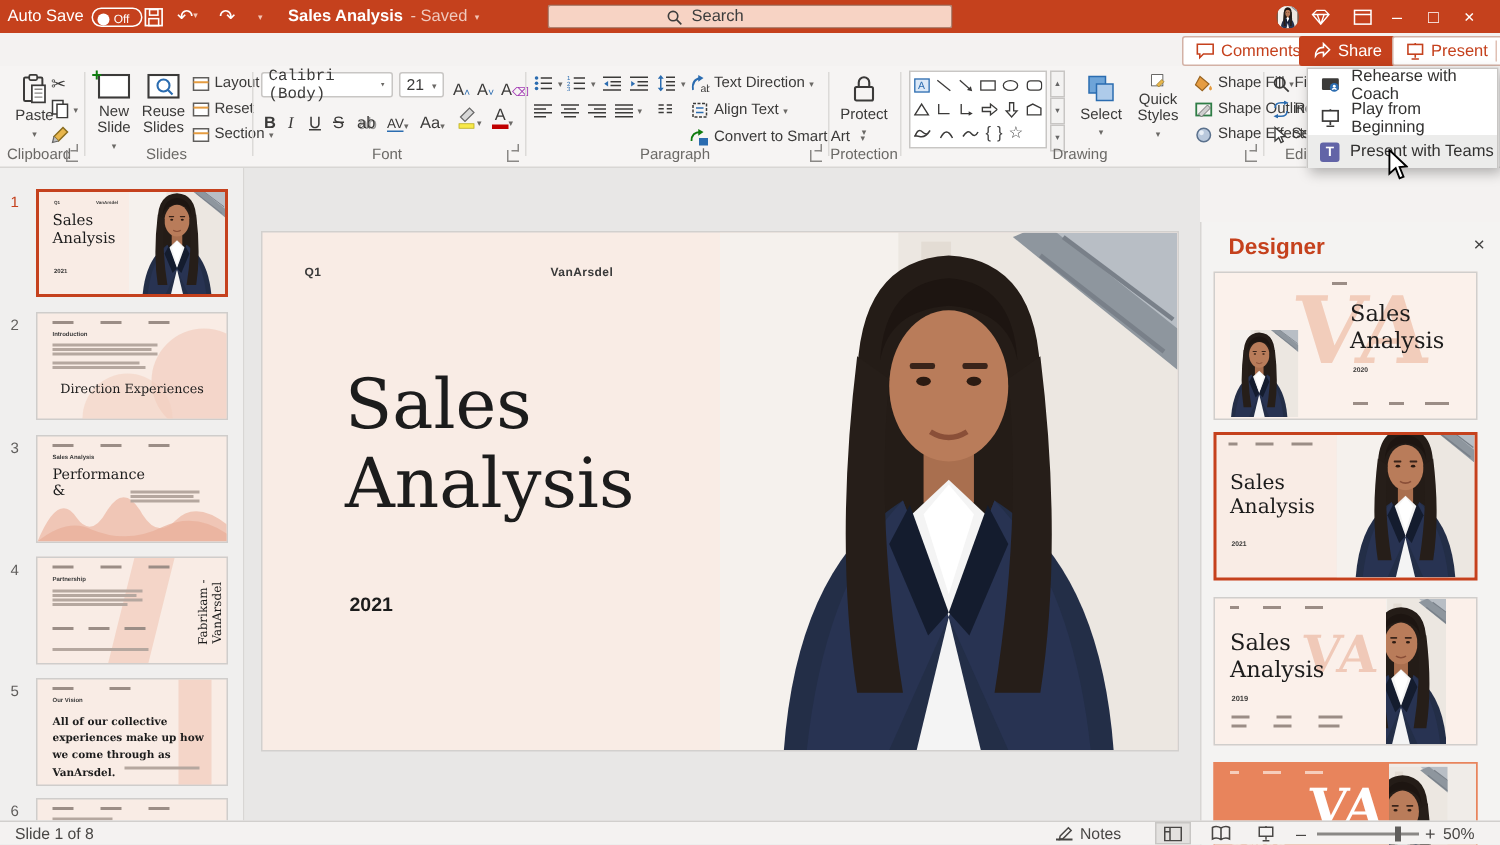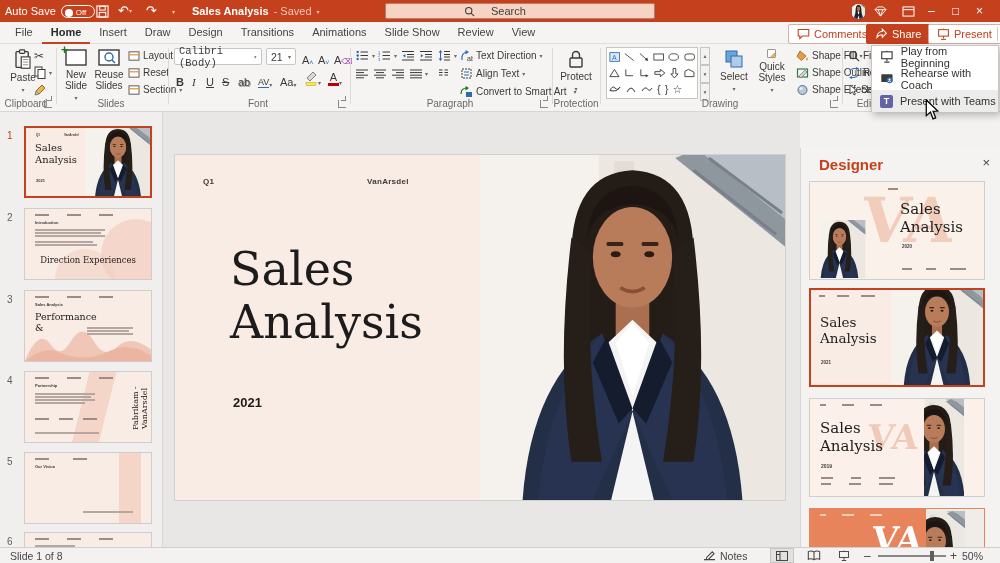--- a/index.html
+++ b/index.html
@@ -6,21 +6,21 @@
   html,body { width:1000px; height:563px; font-family:"Liberation Sans",sans-serif; overflow:hidden; background:#e8e7e6;}
   .abs { position:absolute; }
   #app { position:relative; width:1000px; height:563px; background:#f4f2f1; font-size:11px; color:#3b3a39;}
 
   
   #titlebar { left:0; top:0; width:1000px; height:22px; background:#C5411D; color:#fff;padding-left:24px; }
   #titlebar .tb { position:absolute; top:0; height:22px; display:flex; align-items:center; }
   .toggle-pill { border:1px solid #fff; border-radius:8px; height:13px; width:34px; display:flex; align-items:flex-end; font-size:8px; padding:0 3px; gap:3px;}
   .toggle-knob { width:8px; height:8px; border-radius:50%; background:#fff; }
   .tb-ic { font-size:13px; line-height:22px; }
-  #searchbox { left:365px; top:3px; width:270px; height:16px; background:#F7D3C4; border:1px solid rgba(90,30,10,.45); border-radius:2px; display:flex; align-items:center; gap:16px; padding-left:78px; color:#3d3d3d;margin-left:20px; }
+  #searchbox { left:365px; top:3px; width:270px; height:16px; background:#F7D3C4; border:1px solid rgba(90,30,10,.45); border-radius:2px; display:flex; align-items:center; gap:6px; padding-left:78px; color:#3d3d3d; }
   .winbtn { width:26px; text-align:center; font-size:12px; }
   .avatar-circ { width:15px; height:15px; border-radius:50%; overflow:hidden; background:#7a5b4a; }
 
   
   #tabrow { left:0; top:22px; width:1000px; height:22px; background:#f6f4f3; border-bottom:1px solid #e1dfdd; display:flex; align-items:center; padding-left:6px; }
   .mtab { padding:0 9px; height:22px; line-height:21px; color:#444; cursor:default; }
   .mtab.active { color:#2b2a29; font-weight:bold; border-bottom:2.5px solid #C5411D; }
   .topbtn { position:absolute; height:20px; display:flex; align-items:center; gap:4px; border:1px solid #d3b1a5; border-radius:2px; background:#fff; color:#C5411D; padding:0 8px; font-size:11px; }
   .topbtn.filled { background:#C5411D; color:#fff; border-color:#C5411D; }
 
@@ -245,32 +245,20 @@
         <span>–</span>
       </div>
     <div class="tb winbtn" style="left:952px;">
         <span>□</span>
       </div>
     <div class="tb winbtn" style="left:976px;">
         <span>×</span>
       </div>
   </div>
 
-  <div id="tabrow" class="abs">
-    <span class="mtab">File</span>
-    <span class="mtab active">Home</span>
-    <span class="mtab">Insert</span>
-    <span class="mtab">Draw</span>
-    <span class="mtab">Design</span>
-    <span class="mtab">Transitions</span>
-    <span class="mtab">Animations</span>
-    <span class="mtab">Slide Show</span>
-    <span class="mtab">Review</span>
-    <span class="mtab">View</span>
-  </div>
   <div class="topbtn abs" style="left:788px; top:24px;">
     <svg class="ic" width="13" height="12">
         <use href="#i-comment"></use>
       </svg>
     <span>Comments</span>
   </div>
   <div class="topbtn filled abs" style="left:866px; top:24px;">
     <svg class="ic" width="13" height="12">
         <use href="#i-share"></use>
       </svg>
@@ -695,30 +683,30 @@
           <path d="M2 1 L2 10 L4.5 7.8 L6 11 L7.5 10.3 L6 7.2 L9 7Z" fill="#fff" stroke="#3b3a39" stroke-width=".9"></path>
         </svg>
       <span>Select</span>
         <span class="chev">▾</span>
     </div>
     <div class="glabel" style="left:842px; width:60px;">Editing</div>
   </div>
 
   <div id="present-menu" class="abs">
     <div class="pm-item">
+      <svg class="ic" width="15" height="14">
+          <use href="#i-coach"></use>
+        </svg>
+      <span>Rehearse with Coach</span>
+    </div>
+    <div class="pm-item">
       <svg class="ic" width="14" height="14" style="color:#3b3a39">
           <use href="#i-screen"></use>
         </svg>
       <span>Play from Beginning</span>
-    </div>
-    <div class="pm-item">
-      <svg class="ic" width="15" height="14">
-          <use href="#i-coach"></use>
-        </svg>
-      <span>Rehearse with Coach</span>
     </div>
     <div class="pm-item hl">
       <span class="teams-sq">T</span>
       <span>Present with Teams</span>
     </div>
   </div>
   <svg id="cursor" class="abs ic" width="15" height="23">
       <use href="#i-cursor"></use>
     </svg>
 
@@ -794,20 +782,21 @@
     </div>
 
     <span class="snum" style="top:344px;">5</span>
     <div class="sthumb" style="top:340px;">
       <div class="abs" style="right:10px; top:0; width:22px; height:72px; background:#F0C6B4; opacity:.6;"></div>
       <div class="dashrow" style="left:10px; top:5px; gap:24px;">
           <i></i>
           <i></i>
         </div>
       <span class="tinyhead" style="left:10px; top:11px;">Our Vision</span>
+      <div class="abs serif" style="left:10px; top:22px; width:105px; font-size:7px; line-height:1.6; font-weight:bold;">All of our collective experiences make up how we come through as VanArsdel.</div>
       <div class="tinyline" style="left:58px; top:58px; width:50px;"></div>
     </div>
 
     <span class="snum" style="top:424px;">6</span>
     <div class="sthumb" style="top:420px;">
       <div class="dashrow" style="left:10px; top:5px;">
           <i></i>
           <i></i>
           <i></i>
         </div>

